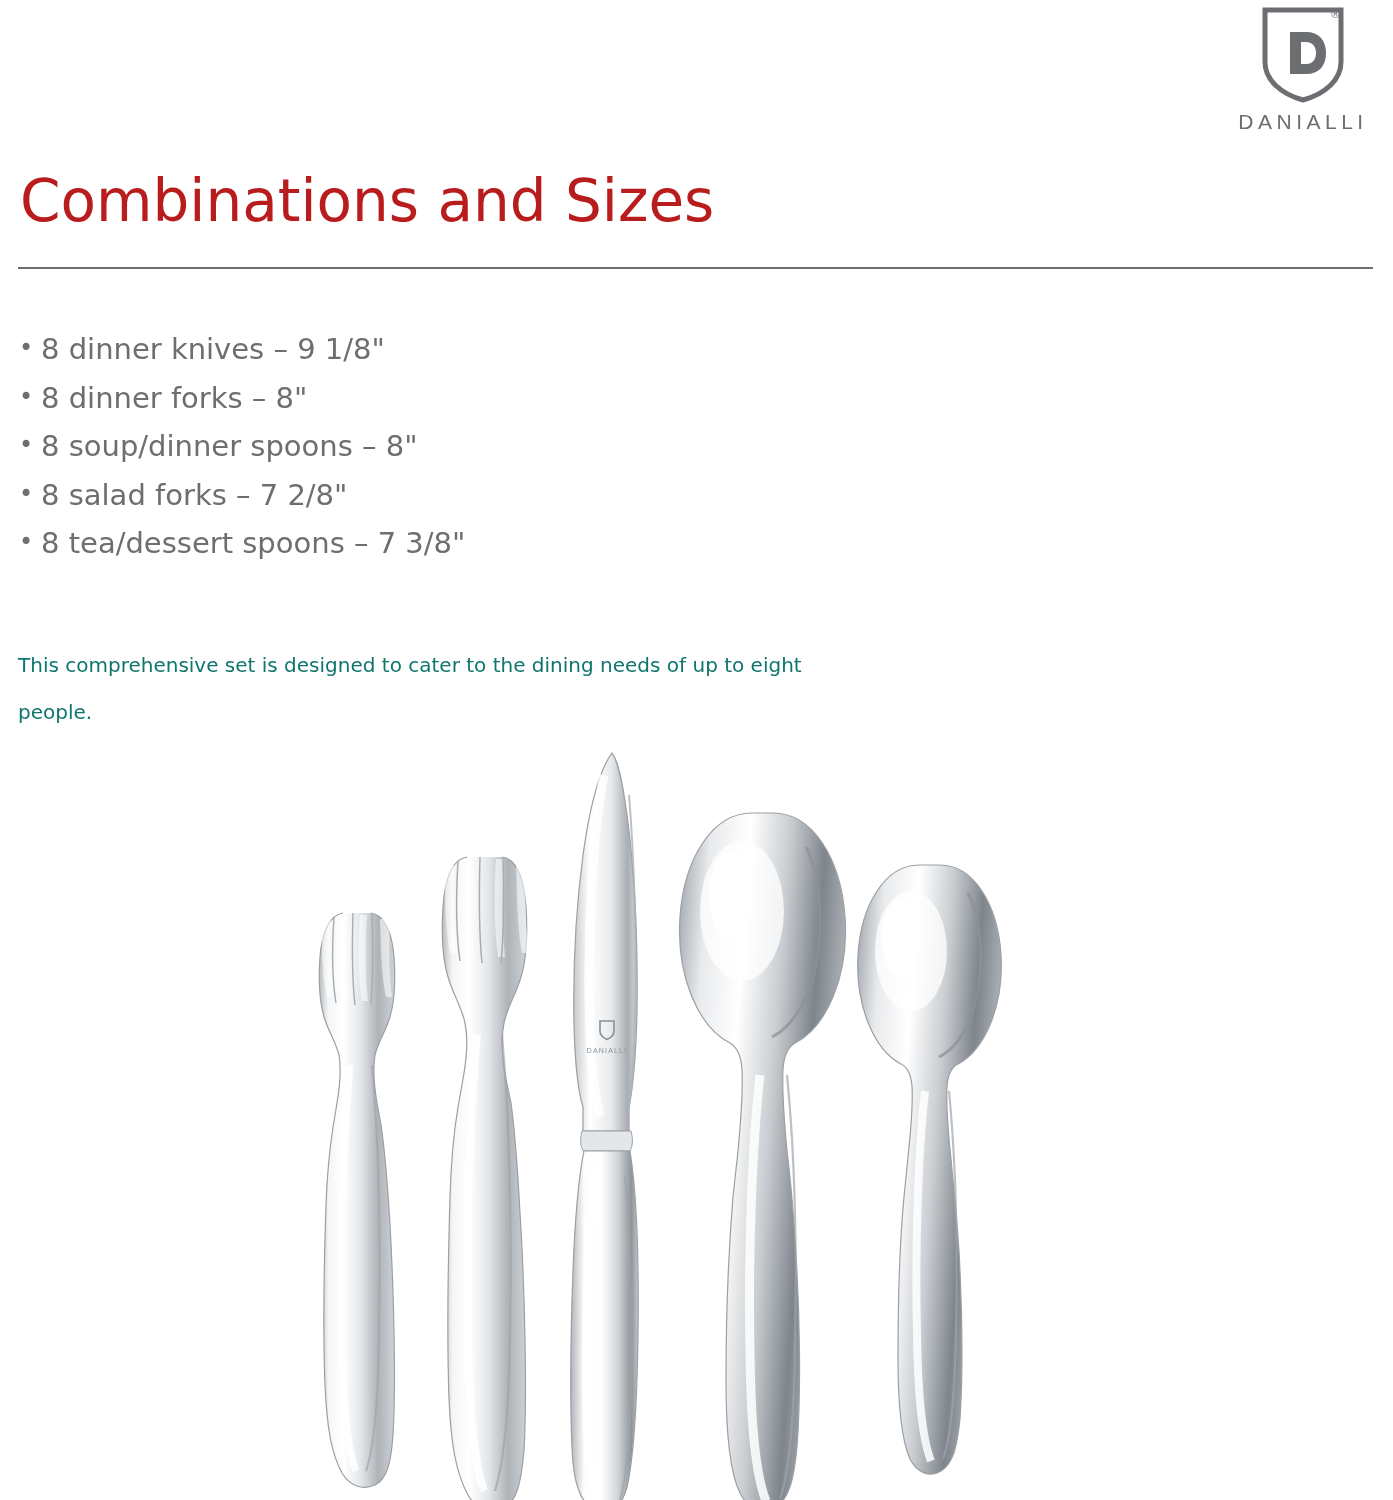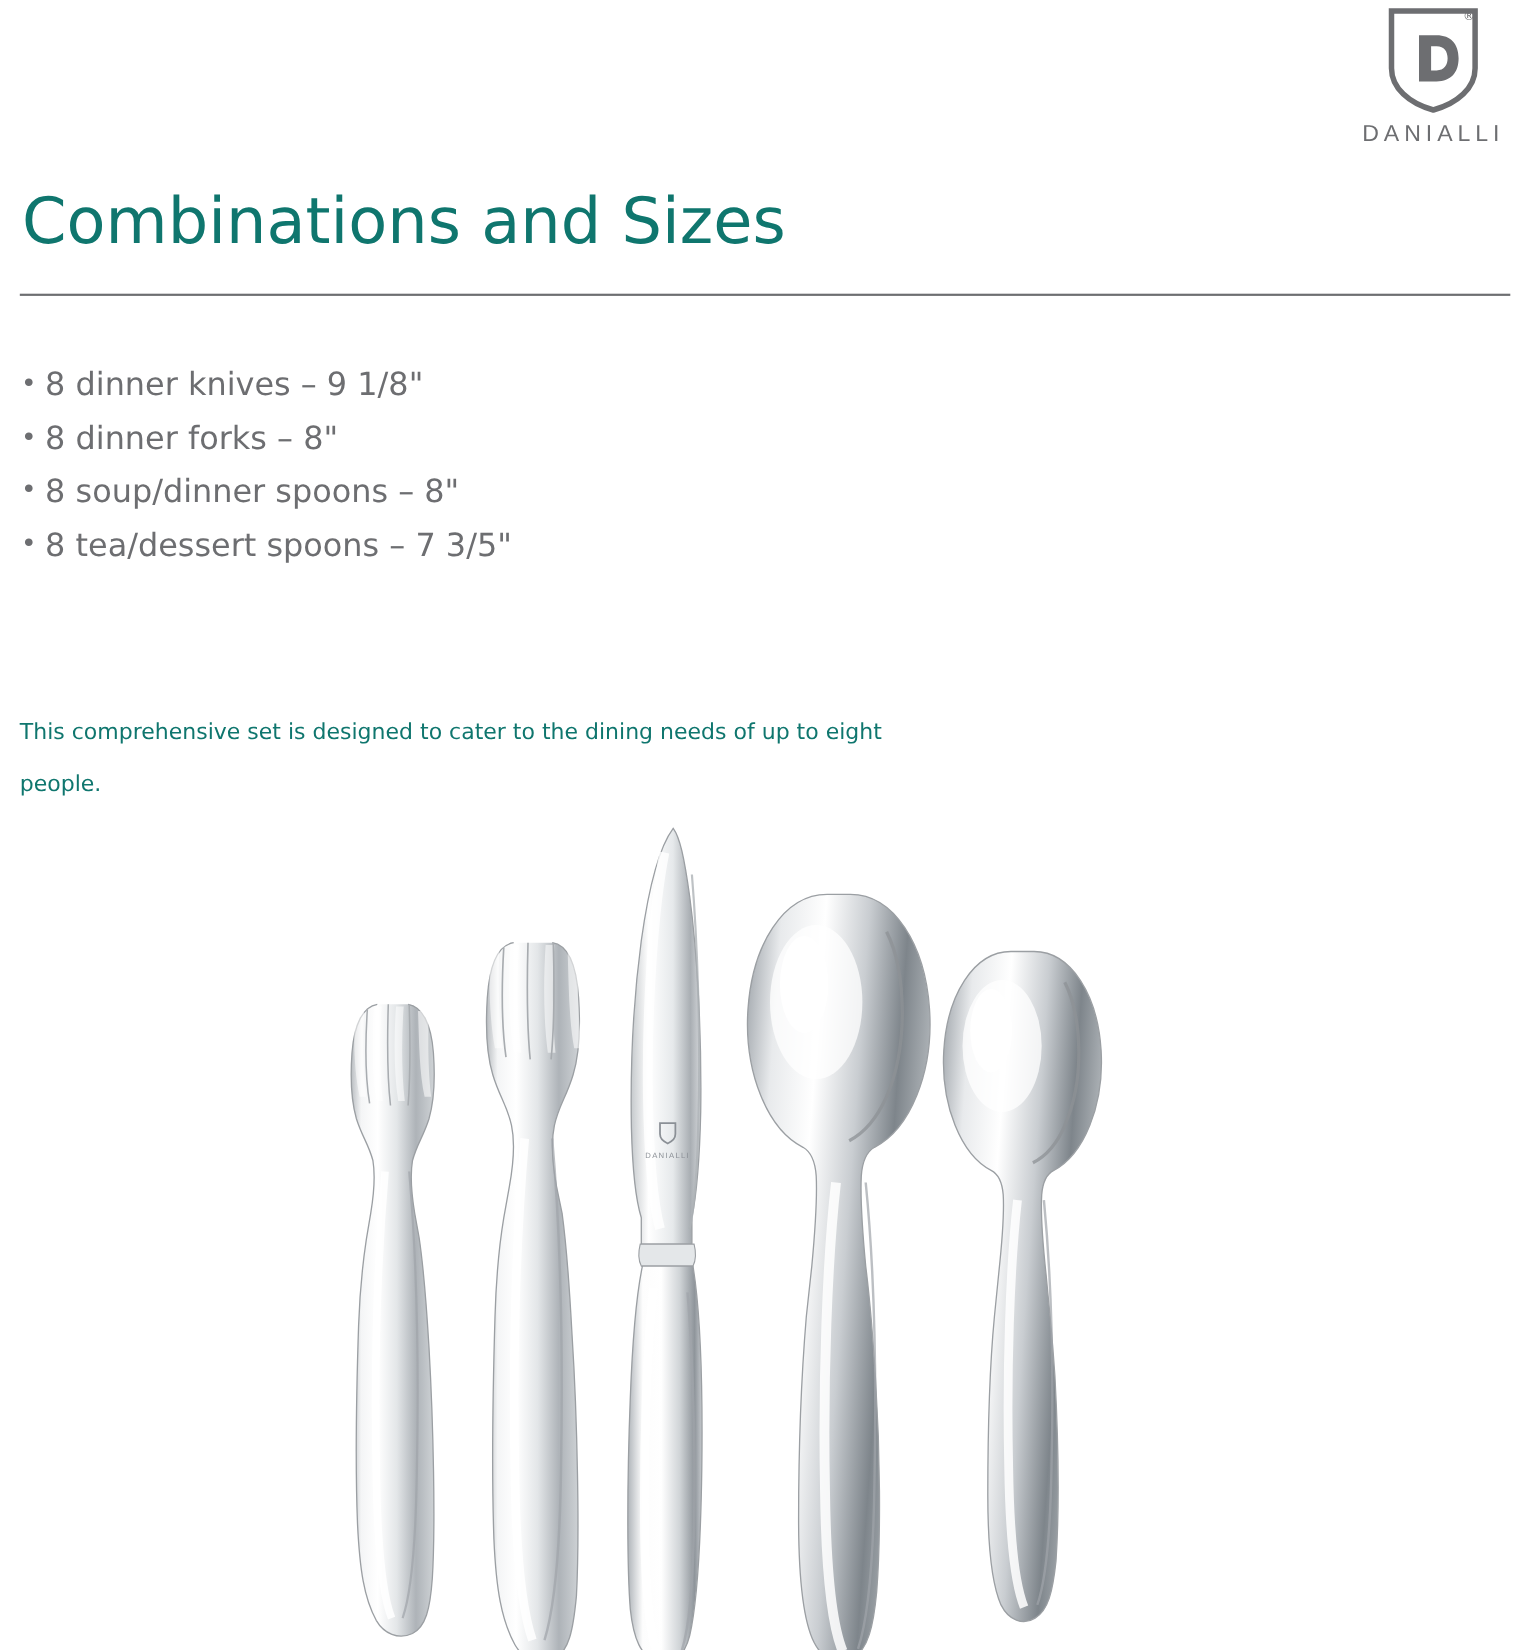--- a/index.html
+++ b/index.html
@@ -47,21 +47,21 @@
     font-family: "Liberation Sans", sans-serif;
   }
 
   
   .page-title {
     position: absolute;
     left: 20px;
     top: 128px;
     font-size: 58px;
     font-weight: 400;
-    color: #0f766e;
+    color: #b91c1c;
     letter-spacing: 0px;
     font-family: "DejaVu Sans", sans-serif;
   }
 
   .rule {
     position: absolute;
     left: 18px;
     top: 267px;
     width: 1355px;
     height: 2px;
@@ -130,21 +130,22 @@
   <div class="brand-name">DANIALLI</div>
 </div>
 
 <h1 class="page-title">Combinations and Sizes</h1>
 <div class="rule"></div>
 
 <ul class="spec-list">
   <li>8 dinner knives – 9 1/8"</li>
   <li>8 dinner forks – 8"</li>
   <li>8 soup/dinner spoons – 8"</li>
-  <li>8 tea/dessert spoons – 7 3/5"</li>
+  <li>8 salad forks – 7 2/8"</li>
+  <li>8 tea/dessert spoons – 7 3/8"</li>
 </ul>
 
 <p class="body-copy">This comprehensive set is designed to cater to the dining needs of up to eight people.</p>
 
 <div class="cutlery">
   <svg width="1393" height="765" viewBox="0 0 1393 765" xmlns="http://www.w3.org/2000/svg">
     <defs>
       <linearGradient id="steelV" x1="0" y1="0" x2="1" y2="0">
         <stop offset="0%" stop-color="#b9bdc1"></stop>
         <stop offset="12%" stop-color="#f4f5f6"></stop>

